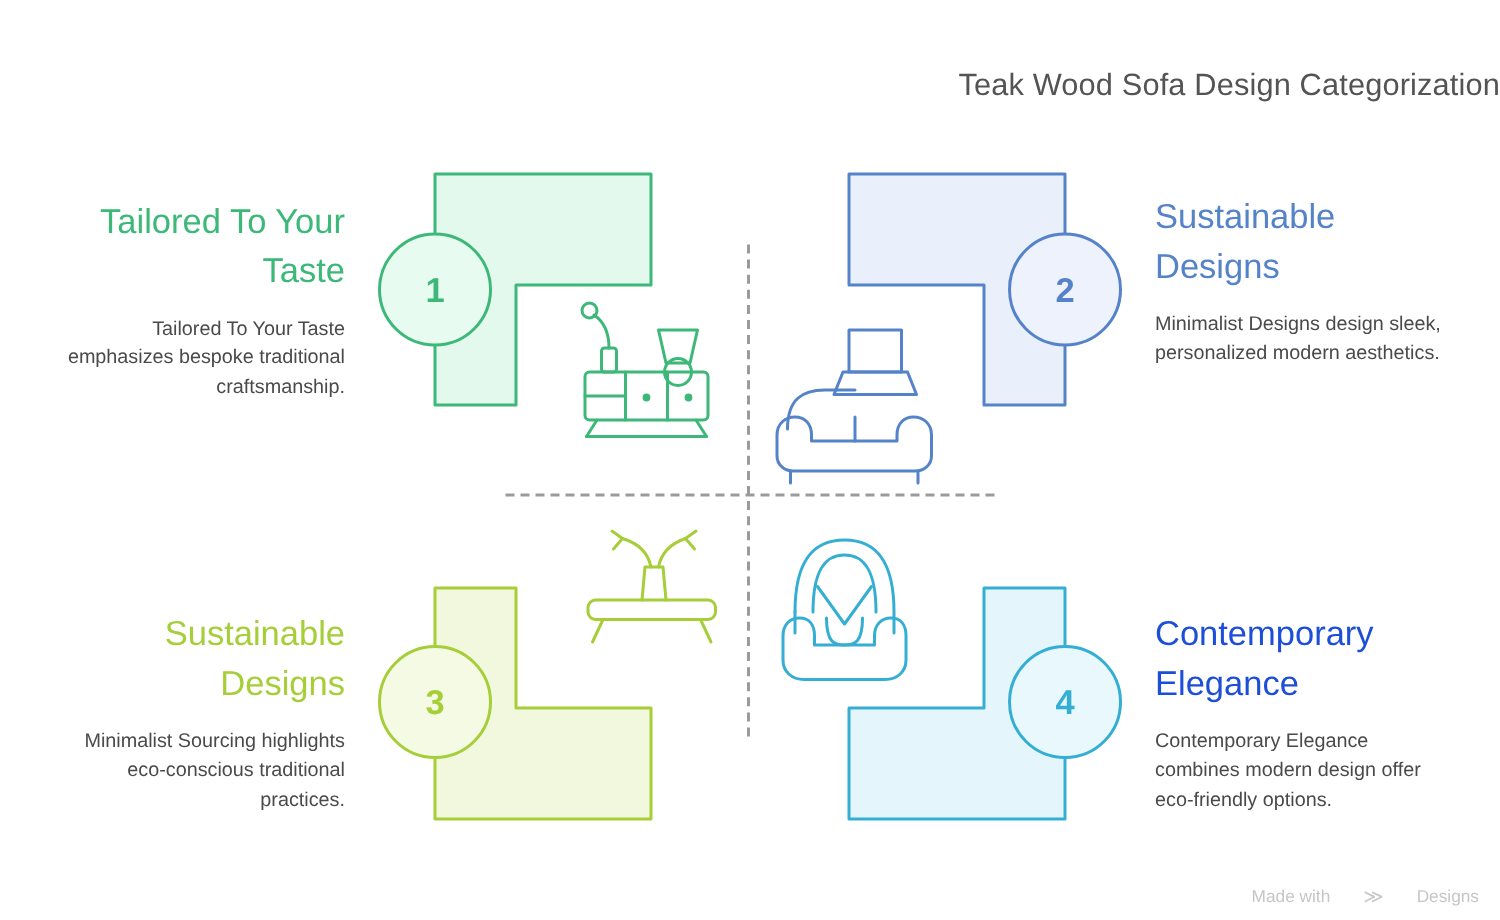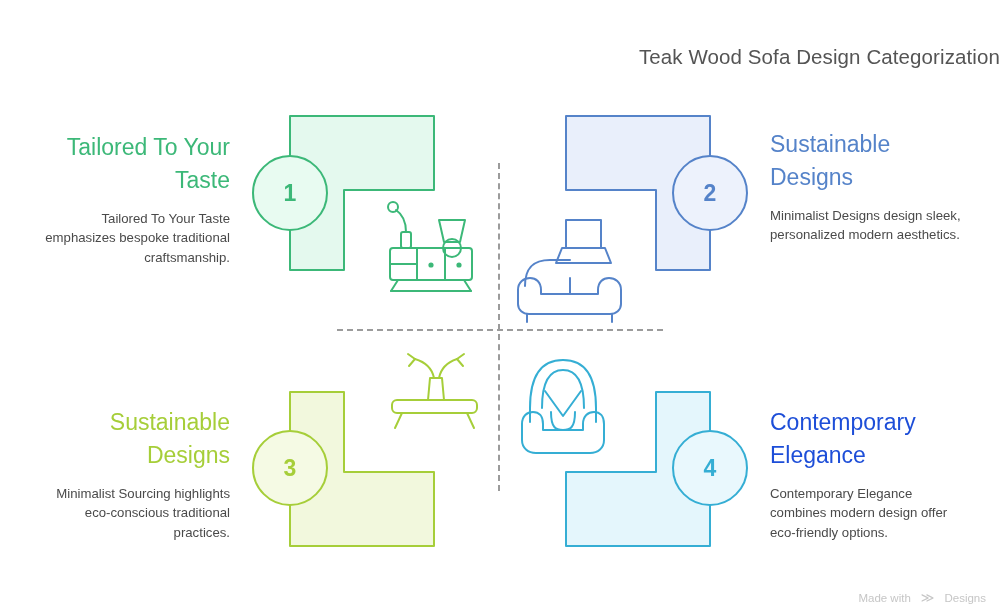--- a/index.html
+++ b/index.html
@@ -88,21 +88,21 @@
     font-weight: bold;
   }
 
   
   #watermark {
     position: absolute;
     right: 14px;
     bottom: 9px;
     display: flex;
     align-items: center;
-    gap: 10px;
+    gap: 22px;
     font-size: 11.5px;
     color: #c6c6c6;
   }
   #watermark .wm-mark {
     display: inline-block;
     line-height: 1;
     font-size: 13px;
     color: #c6c6c6;
   }
 </style>

